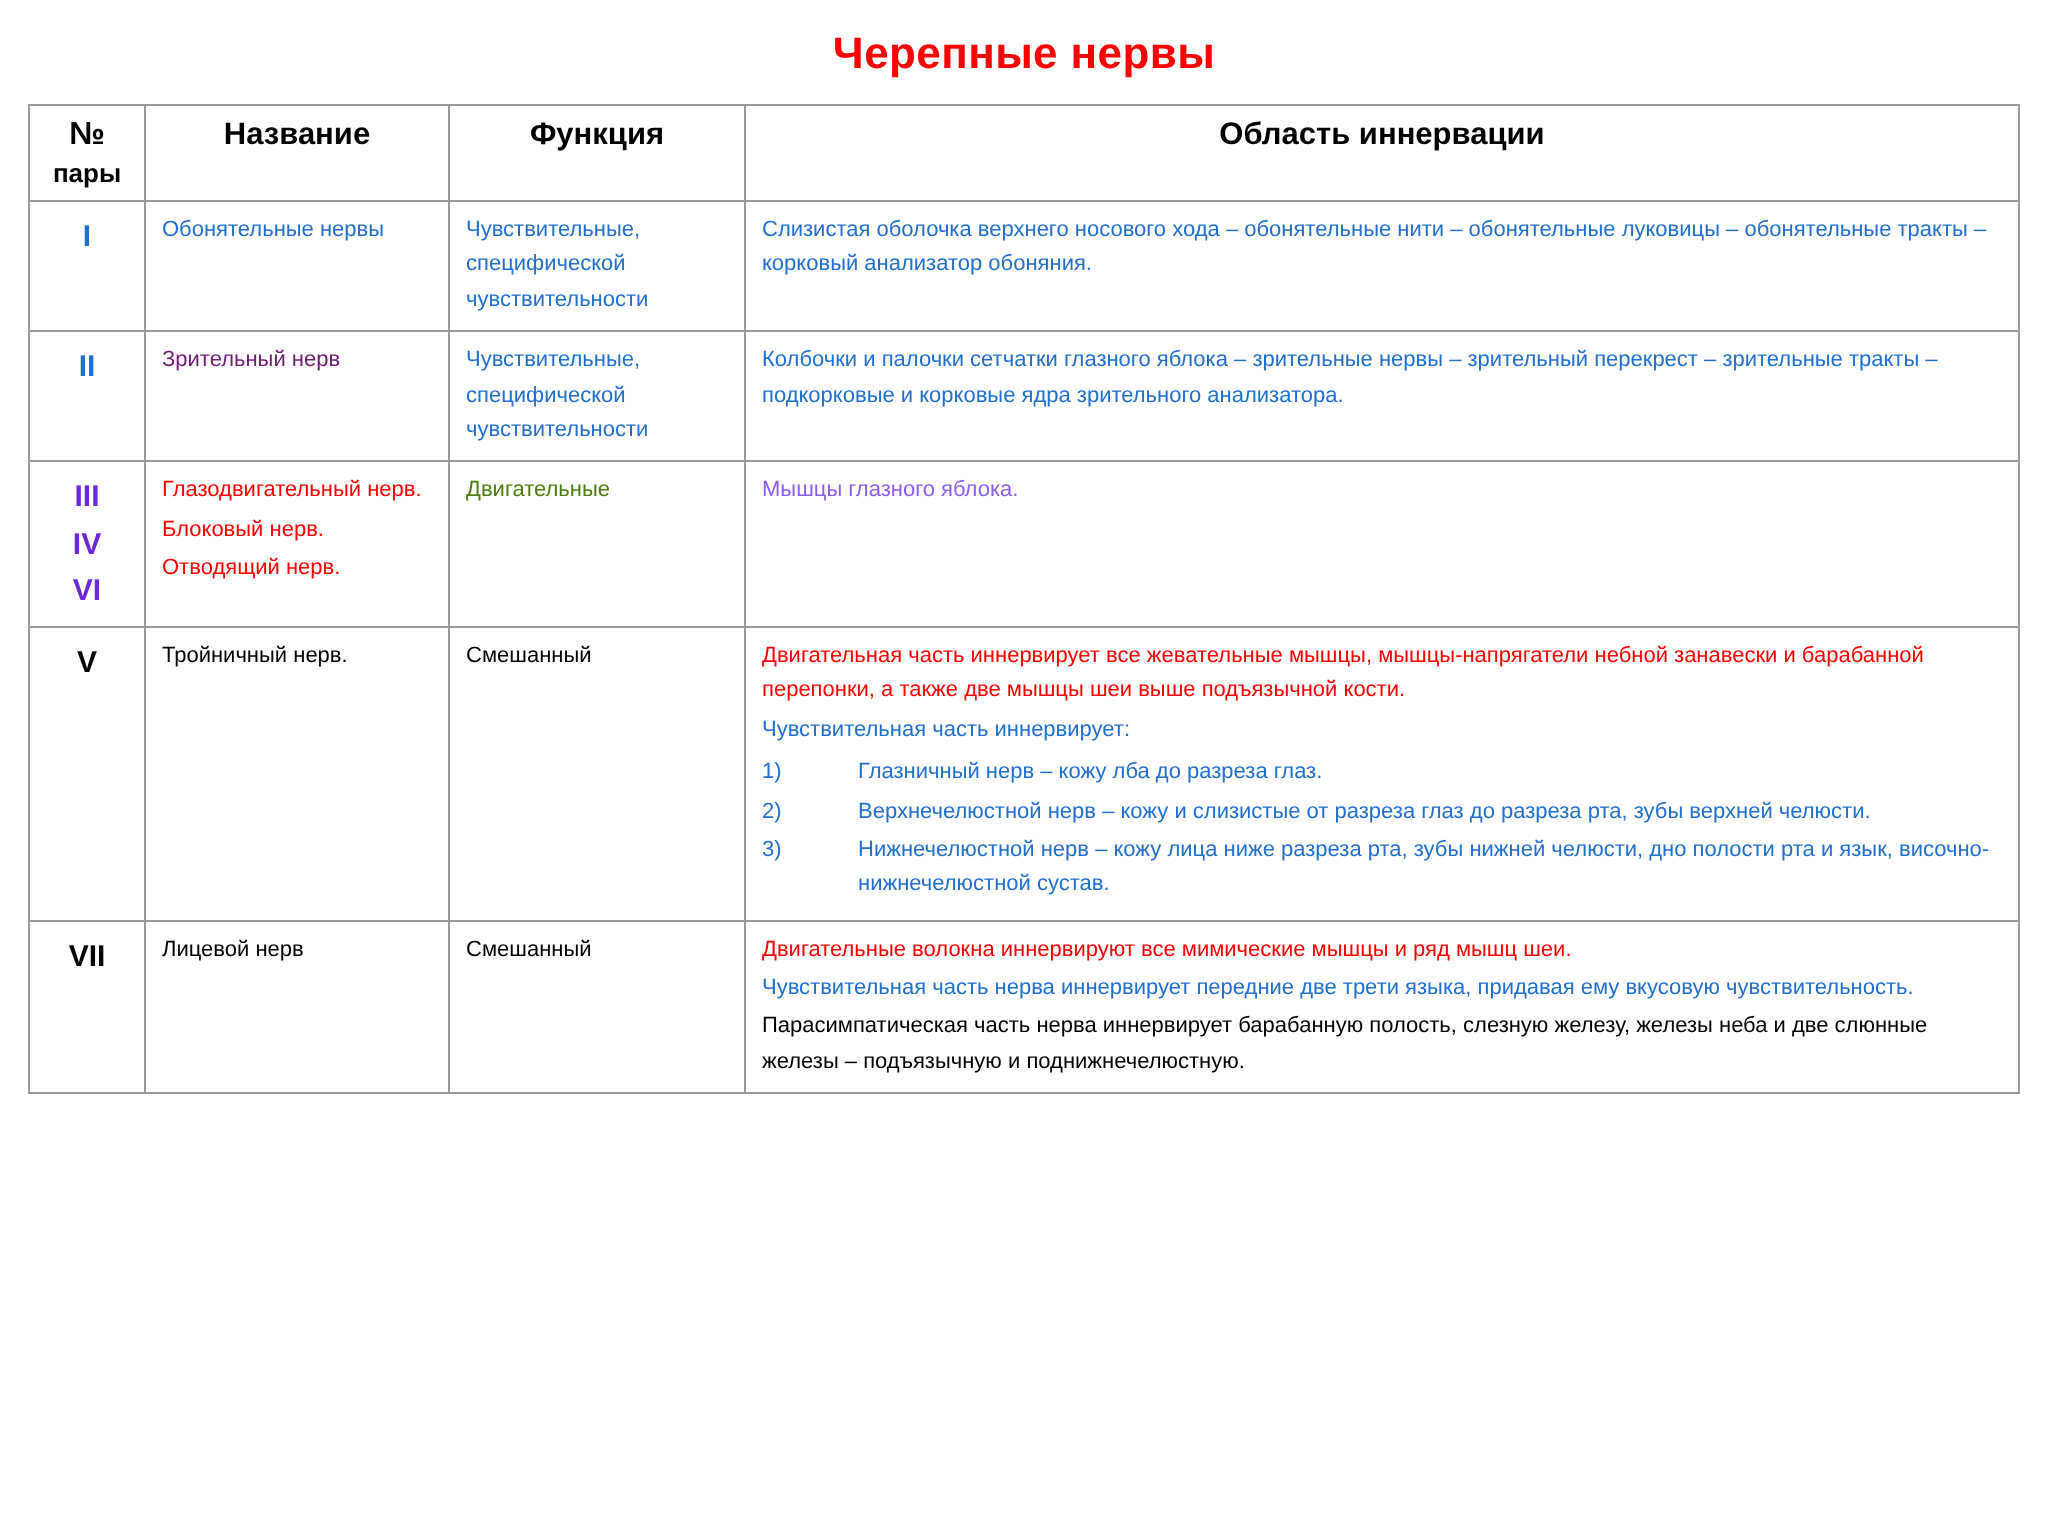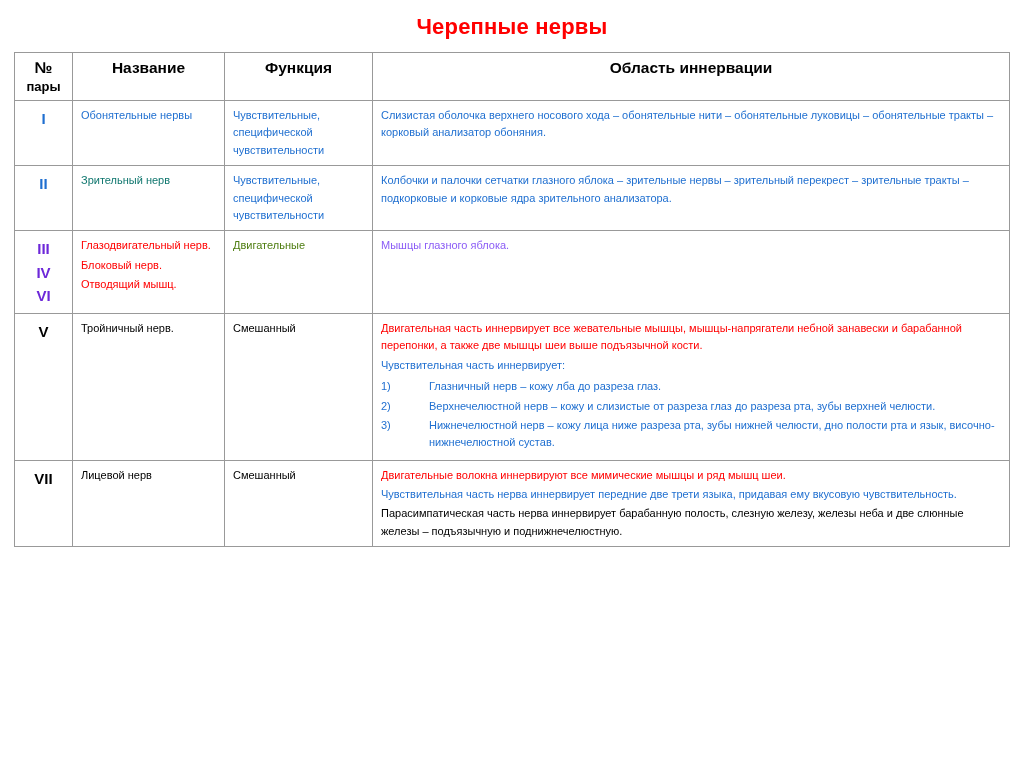--- a/index.html
+++ b/index.html
@@ -128,38 +128,38 @@
           </td>
           <td class="func" style="color: rgb(31, 111, 208);">Чувствительные, специфической чувствительности</td>
           <td class="area">
             <div class="blk" style="color: rgb(31, 111, 208);">Слизистая оболочка верхнего носового хода – обонятельные нити – обонятельные луковицы – обонятельные тракты – корковый анализатор обоняния.</div>
           </td>
         </tr>
         <tr>
           <td class="num" style="color: rgb(31, 111, 208);">
             <span class="roman">II</span>
           </td>
-          <td class="name" style="color: #0f766e;">
+          <td class="name" style="color: #701a75;">
             <div class="blk">Зрительный нерв</div>
           </td>
           <td class="func" style="color: rgb(31, 111, 208);">Чувствительные, специфической чувствительности</td>
           <td class="area">
             <div class="blk" style="color: rgb(31, 111, 208);">Колбочки и палочки сетчатки глазного яблока – зрительные нервы – зрительный перекрест – зрительные тракты – подкорковые и корковые ядра зрительного анализатора.</div>
           </td>
         </tr>
         <tr>
           <td class="num" style="color: #6d28d9;">
             <span class="roman">III</span>
             <span class="roman">IV</span>
             <span class="roman">VI</span>
           </td>
           <td class="name" style="color: rgb(255, 0, 0);">
             <div class="blk">Глазодвигательный нерв.</div>
             <div class="blk">Блоковый нерв.</div>
-            <div class="blk">Отводящий мышц.</div>
+            <div class="blk">Отводящий нерв.</div>
           </td>
           <td class="func func-mid" style="color: #4d7c0f;">Двигательные</td>
           <td class="area">
             <div class="blk" style="color: #8b5cf6;">Мышцы глазного яблока.</div>
           </td>
         </tr>
         <tr>
           <td class="num" style="color: rgb(0, 0, 0);">
             <span class="roman">V</span>
           </td>

